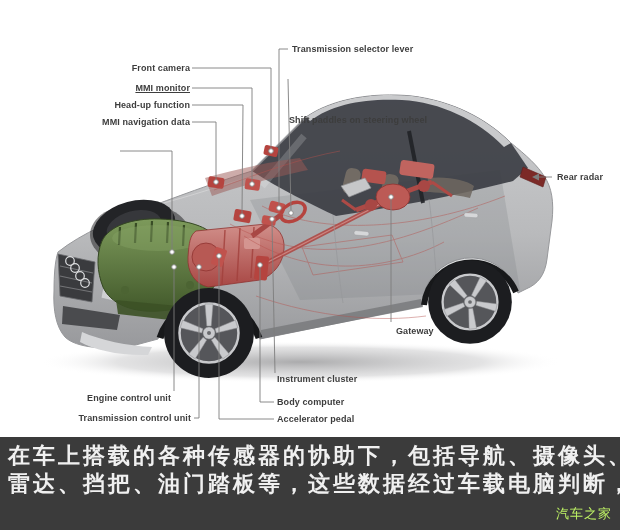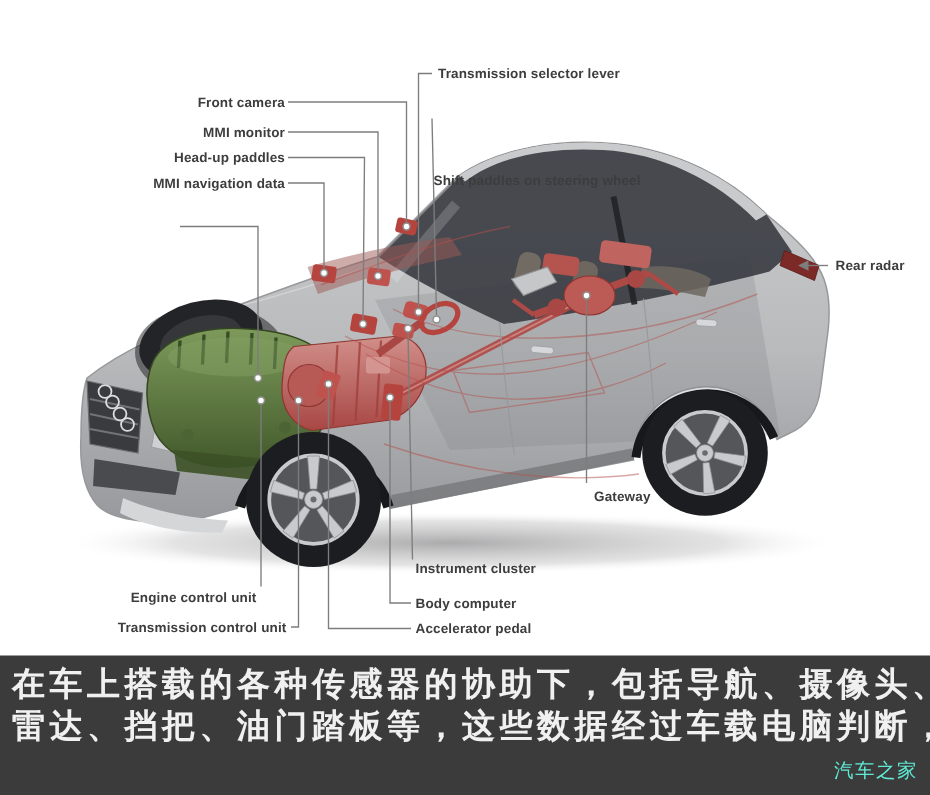--- a/index.html
+++ b/index.html
@@ -17,21 +17,21 @@
   .callout.wrap{white-space:normal;line-height:9.5px;}
   .caption-bar{
     position:absolute;left:0;top:437px;width:620px;height:93px;background:#3b3b3b;
     box-sizing:border-box;padding:5px 0 0 8px;overflow:hidden;
   }
   .cap-line{
     margin:0;font-size:22px;line-height:28px;font-weight:600;color:#f0f0f0;
     letter-spacing:3px;white-space:nowrap;
   }
   .watermark{
-    position:absolute;right:8px;bottom:7px;font-size:13px;color:#5eead4;letter-spacing:1px;
+    position:absolute;right:8px;bottom:7px;font-size:13px;color:#bef264;letter-spacing:1px;
   }
 </style>
 </head>
 <body>
 
 <div class="screenshot">
 
   <div class="stage">
 
     <svg width="620" height="437" viewBox="0 0 620 437">
@@ -233,22 +233,22 @@
         <circle cx="272" cy="219" r="2.3"></circle>
           <circle cx="260" cy="265" r="2.3"></circle>
         <circle cx="219" cy="256" r="2.3"></circle>
       </g>
       <polygon points="532,177 539,173.5 539,180.5" fill="#7d7d7d"></polygon>
     </svg>
 
     <div class="callout" style="left:292px;top:44px;">Transmission selector lever</div>
     <div class="callout" style="left:289px;top:70px;margin-top:45px;">Shift paddles on steering wheel</div>
     <div class="callout r" style="right:430px;top:63px;">Front camera</div>
-    <div class="callout r" style="right:430px;top:83px;">MMI monitor</div>
-    <div class="callout r" style="right:430px;top:100px;">Head-up paddles</div>
+    <div class="callout r" style="right:430px;top:83px;text-decoration:underline;">MMI monitor</div>
+    <div class="callout r" style="right:430px;top:100px;">Head-up function</div>
     <div class="callout r" style="right:430px;top:117px;">MMI navigation data</div>
     <div class="callout" style="left:557px;top:172px;">Rear radar</div>
     <div class="callout" style="left:396px;top:326px;">Gateway</div>
     <div class="callout r" style="right:449px;top:393px;">Engine control unit</div>
     <div class="callout r" style="right:429px;top:413px;">Transmission control unit</div>
     <div class="callout" style="left:277px;top:374px;">Instrument cluster</div>
     <div class="callout" style="left:277px;top:397px;">Body computer</div>
     <div class="callout" style="left:277px;top:414px;">Accelerator pedal</div>
   </div>
 

